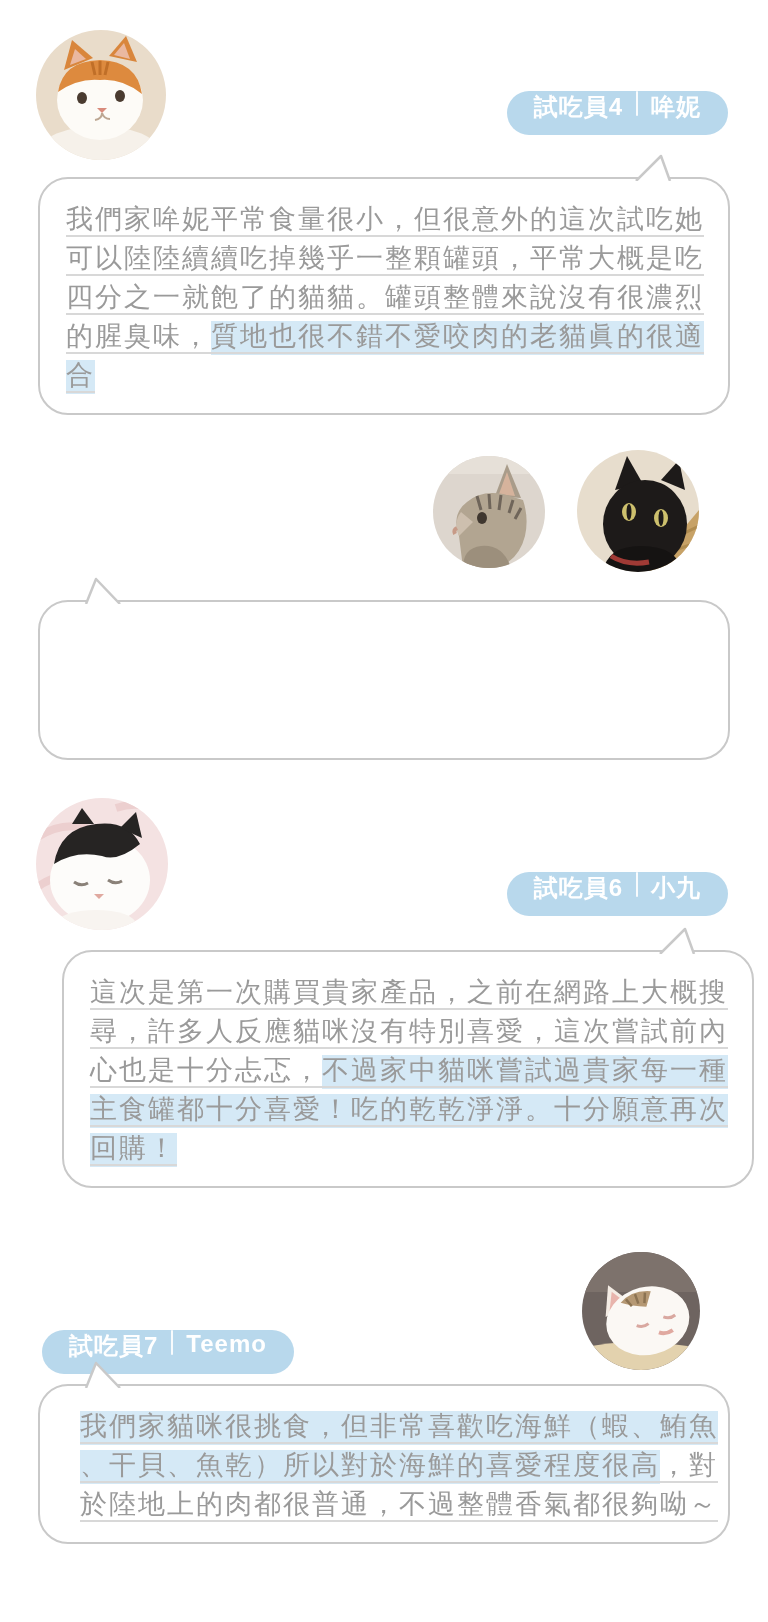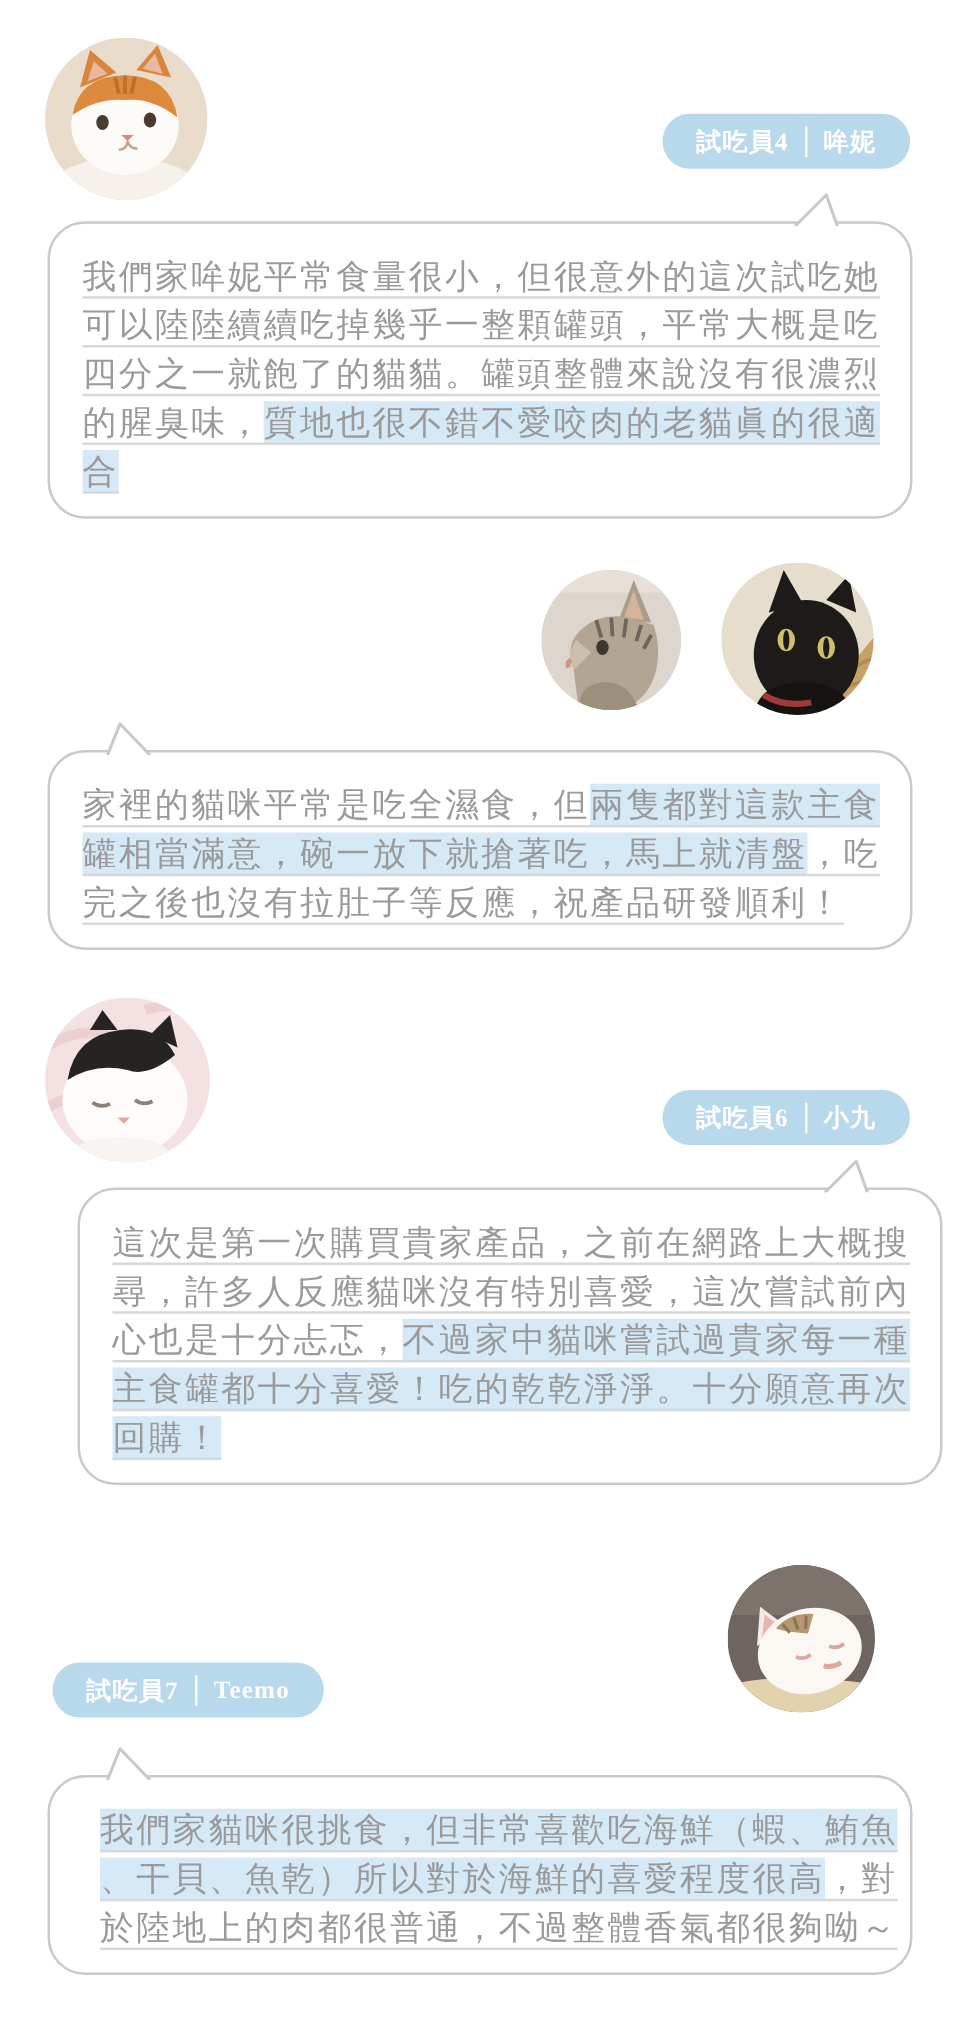--- a/index.html
+++ b/index.html
@@ -22,46 +22,47 @@
   .avatar svg{display:block;width:100%;height:100%;}
   #av1{left:36px;top:30px;width:130px;height:130px;}
   #av2a{left:433px;top:456px;width:112px;height:112px;}
   #av2b{left:577px;top:450px;width:122px;height:122px;}
   #av3{left:36px;top:798px;width:132px;height:132px;}
   #av4{left:582px;top:1252px;width:118px;height:118px;}
   
   .badge{
     position:absolute;height:44px;border-radius:22px;
     background:var(--badge-bg);color:var(--badge-text);
-    display:flex;align-items:center;gap:13px;padding:0 27px;
-    font-size:20px;font-weight:bold;letter-spacing:1px;white-space:nowrap;font-family:Liberation Serif, serif;
+    display:flex;gap:13px;padding:0 27px;
+    font-size:24px;font-weight:bold;letter-spacing:1px;white-space:nowrap;
   }
   .badge .sep{width:2px;height:25px;background:rgba(255,255,255,.9);border-radius:1px;}
   #badge1{right:40px;top:91px;}
   #badge2{left:42px;top:524px;}
   #badge3{right:40px;top:872px;}
   #badge4{left:42px;top:1330px;}
   
   .bubble{
     position:absolute;left:38px;width:692px;box-sizing:border-box;
     background:#fff;border:2px solid var(--bubble-border);border-radius:30px;
     padding:23px 26px 15px 26px;
   }
   #bubble1{top:177px;min-height:238px;}
   #bubble2{top:600px;min-height:160px;}
   #bubble3{top:950px;min-height:238px;margin-left:24px;}
-  #bubble4{top:1420px;min-height:160px;padding-left:40px;}
+  #bubble4{top:1384px;min-height:160px;padding-left:40px;}
   .bubble p{
     margin:0;width:638px;
     font-size:27px;line-height:39px;letter-spacing:2px;color:var(--text);
     word-break:break-all;line-break:anywhere;text-align:left;
     text-decoration:underline;
     text-decoration-color:var(--underline);
     text-decoration-thickness:2px;
     text-underline-offset:7px;
+    font-family:Liberation Mono, monospace;
   }
   .hl{background:var(--highlight);padding:2px 0;}
   
   .tail{position:absolute;top:-25px;width:38px;height:27px;}
   .tail path{fill:#fff;stroke:var(--bubble-border);stroke-width:2.5;stroke-linejoin:round;}
   .tail-right{right:56px;}
   .tail-left{left:44px;}
 </style>
 </head>
 <body>
@@ -129,21 +130,20 @@
       <ellipse cx="84" cy="68" rx="2.5" ry="8" fill="#1d1a19"></ellipse>
       <path d="M34 106 Q50 116 72 112" stroke="#a03a35" stroke-width="5" fill="none"></path>
     </svg>
   </div>
 
 
   <div class="bubble" id="bubble2">
     <svg class="tail tail-left" viewBox="0 0 38 27">
       <path d="M2 27 L12 2 L36 27"></path>
     </svg>
-    <p><span>家裡的貓咪平常是吃全濕食，但</span><span class="hl">兩隻都對這款主食罐相當滿意，碗一放下就搶著吃，馬上就清盤</span><span>，吃完之後也沒有拉肚子等反應，祝產品研發順利！</span></p>
   </div>
 
   <div class="avatar" id="av3">
     <svg viewBox="0 0 132 132">
       <rect width="132" height="132" fill="#f4e2e2"></rect>
       <path d="M0 40 Q30 20 60 34 M0 90 Q26 70 52 86 M80 10 Q104 2 126 14" stroke="#eccfcf" stroke-width="8" fill="none"></path>
       <ellipse cx="64" cy="82" rx="50" ry="44" fill="#fdfcfa"></ellipse>
       <path d="M18 66 Q24 30 60 26 Q92 22 104 46 Q82 64 66 58 Q40 52 18 66 Z" fill="#262423"></path>
       <path d="M84 30 L100 14 L106 40 Z" fill="#262423"></path>
       <path d="M36 26 L46 10 L58 26 Z" fill="#262423"></path>

